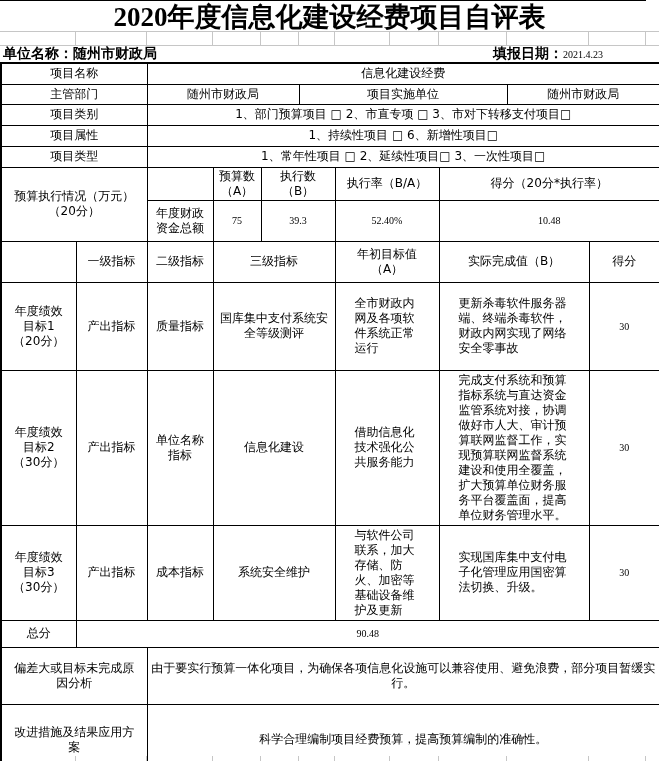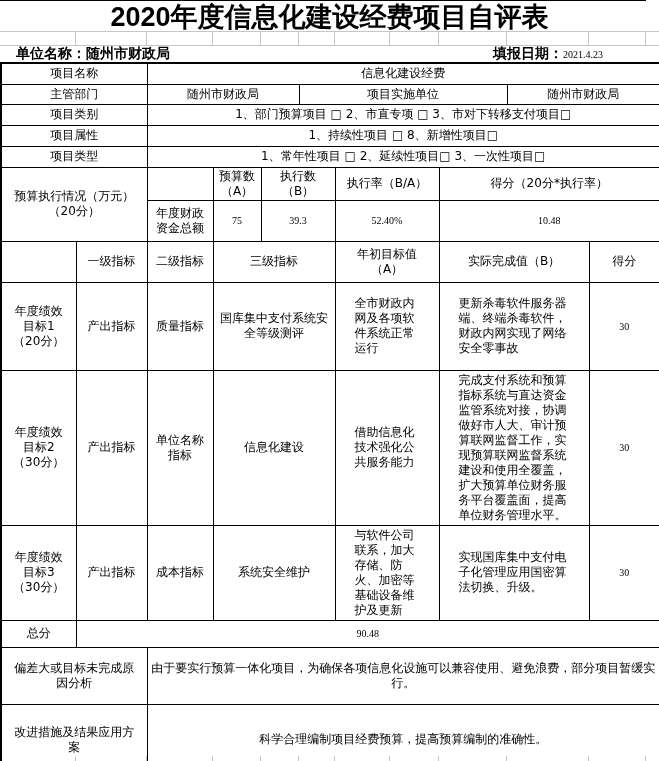--- a/index.html
+++ b/index.html
@@ -3,29 +3,29 @@
 <meta charset="utf-8">
 <style>
   html,body{margin:0;padding:0;}
   body{
     width:659px;height:761px;background:#ffffff;color:#000000;
     font-family:"DejaVu Sans",sans-serif;position:relative;overflow:hidden;
   }
   .top-border-line{position:absolute;top:0;left:0;width:646px;border-top:1px solid #000;}
   .doc-title{
     position:absolute;top:1px;left:0;width:659px;height:16px;
-    text-align:center;font-family:Liberation Sans, sans-serif;
+    text-align:center;font-family:Liberation Serif, serif;
     font-size:27px;font-weight:bold;line-height:32px;white-space:nowrap;
   }
   .grid-strip{position:absolute;left:0;width:659px;}
   .grid-strip.top{top:31px;height:13px;border-top:1px solid #c6c6c6;border-bottom:1px solid #c6c6c6;}
   .grid-strip.bottom{top:756px;height:5px;}
   .grid-strip i{position:absolute;top:0;bottom:0;width:1px;background:#c6c6c6;}
   .meta-row{position:absolute;top:44px;left:0;width:659px;height:18px;font-size:14px;font-weight:bold;}
-  .meta-unit{position:absolute;left:16px;top:1px;}
+  .meta-unit{position:absolute;left:3px;top:1px;}
   .meta-date{position:absolute;right:56px;top:1px;}
   .meta-date .num{font-weight:normal;}
   table.main{
     position:absolute;top:62px;left:0;width:659px;
     border-collapse:collapse;table-layout:fixed;
     border:2px solid #000;
   }
   td{
     border:1px solid #000;font-size:12px;line-height:15px;
     text-align:center;vertical-align:middle;padding:1px 2px;
@@ -87,21 +87,21 @@
     <td colspan="2">随州市财政局</td>
   </tr>
 
   <tr style="height:21px">
     <td colspan="2">项目类别</td>
     <td colspan="8">1、部门预算项目 □ 2、市直专项 □ 3、市对下转移支付项目□</td>
   </tr>
 
   <tr style="height:21px">
     <td colspan="2">项目属性</td>
-    <td colspan="8">1、持续性项目 □ 8、新增性项目□</td>
+    <td colspan="8">1、持续性项目 □ 6、新增性项目□</td>
   </tr>
 
   <tr style="height:21px">
     <td colspan="2">项目类型</td>
     <td colspan="8">1、常年性项目 □ 2、延续性项目□ 3、一次性项目□</td>
   </tr>
 
   <tr style="height:32px">
     <td colspan="2" rowspan="2">预算执行情况（万元）
 （20分）</td>

